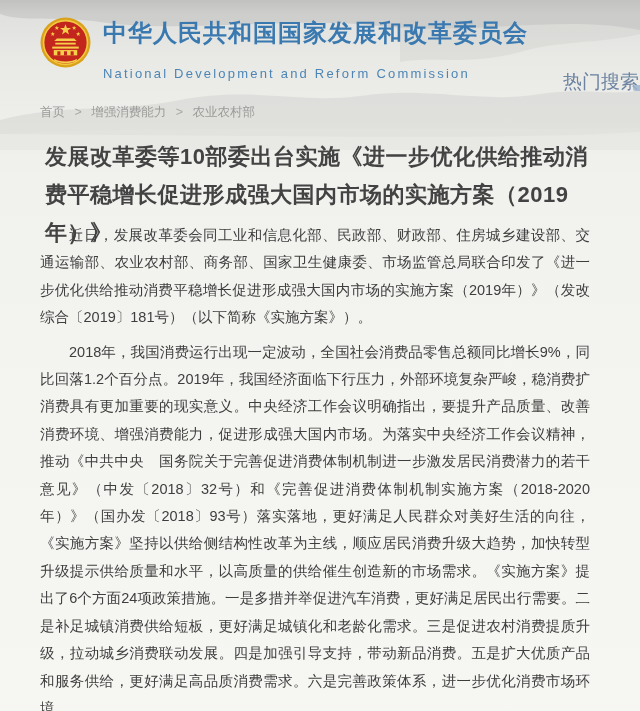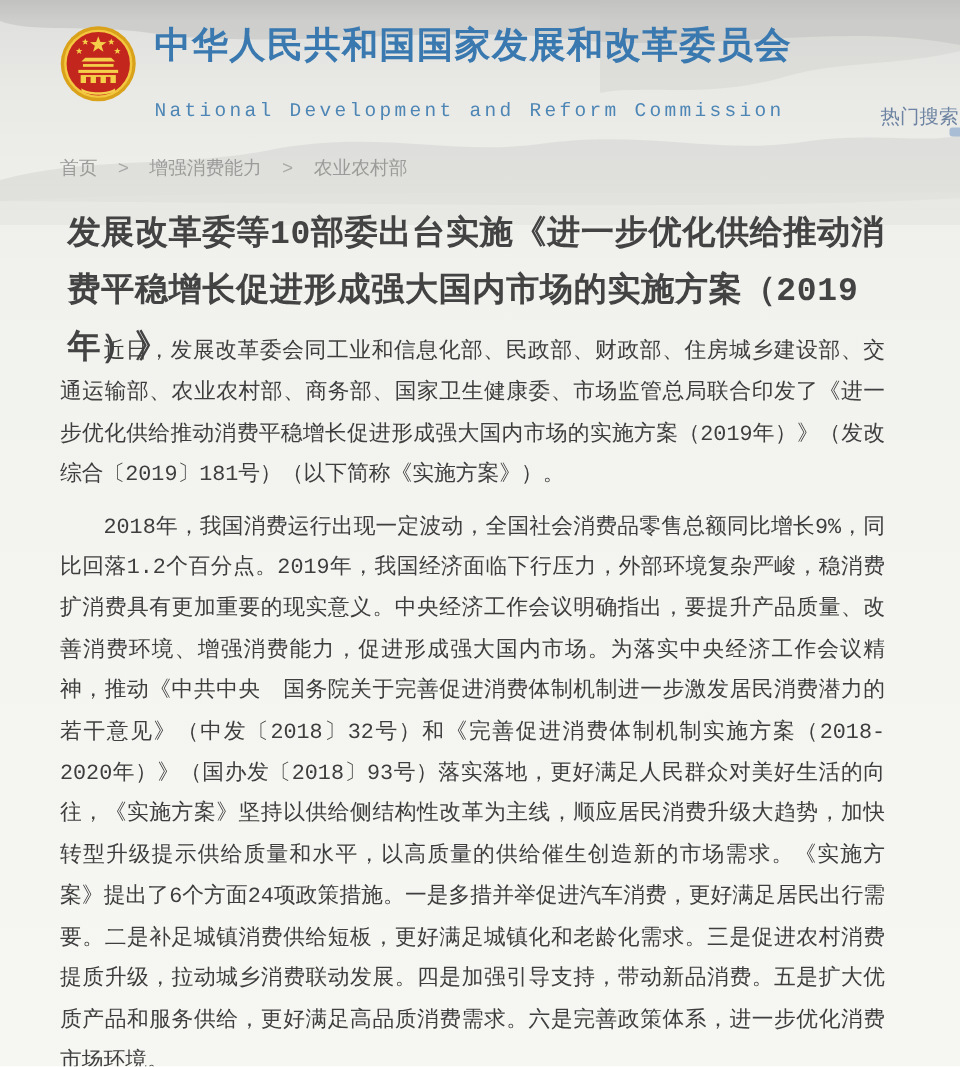--- a/index.html
+++ b/index.html
@@ -1,28 +1,27 @@
 <!DOCTYPE html>
 <html><head>
 <meta charset="utf-8">
 <style>
   html,body{margin:0;padding:0;}
   body{font-family:"Liberation Sans","DejaVu Sans",sans-serif;}
   .page{
     position:relative;width:640px;height:711px;overflow:hidden;
     background:linear-gradient(180deg,#c9c9c7 0px,#e0e0de 14px,#e9e9e6 60px,#ededea 110px,#f1f1ee 180px,#f4f4f1 420px,#f6f6f3 711px);
-    font-family:Liberation Mono, monospace;
   }
   .mountains{position:absolute;left:0;top:0;width:640px;height:150px;pointer-events:none;}
   
   .emblem{position:absolute;left:40px;top:17px;width:51px;height:51px;display:block;}
   .brand-text{position:absolute;left:103px;top:19px;white-space:nowrap;}
   .brand-zh{font-size:24px;font-weight:bold;color:#3a79b0;letter-spacing:1px;line-height:28px;}
   .brand-en{font-size:13px;color:#4d86b5;letter-spacing:2.2px;line-height:18px;margin-top:18px;}
-  .hot-search{position:absolute;right:1px;top:69px;font-size:13px;color:#6c83a1;text-decoration:none;cursor:pointer;}
+  .hot-search{position:absolute;right:1px;top:69px;font-size:19px;color:#6c83a1;text-decoration:none;cursor:pointer;}
   .search-fragment{position:absolute;right:0;top:85px;width:7px;height:6px;background:#9db6d0;border-radius:2px 0 0 2px;opacity:.85;}
   
   .breadcrumb{position:absolute;left:40px;top:104px;font-size:12.5px;color:#9b9b99;}
   .breadcrumb a{color:#9b9b99;text-decoration:none;cursor:pointer;}
   .breadcrumb .sep{margin:0 6px;color:#a8a8a6;}
   
   .article-title{
     position:absolute;left:45px;right:45px;top:138px;margin:0;
     font-size:22px;line-height:38px;font-weight:bold;color:#434343;
     letter-spacing:.5px;

